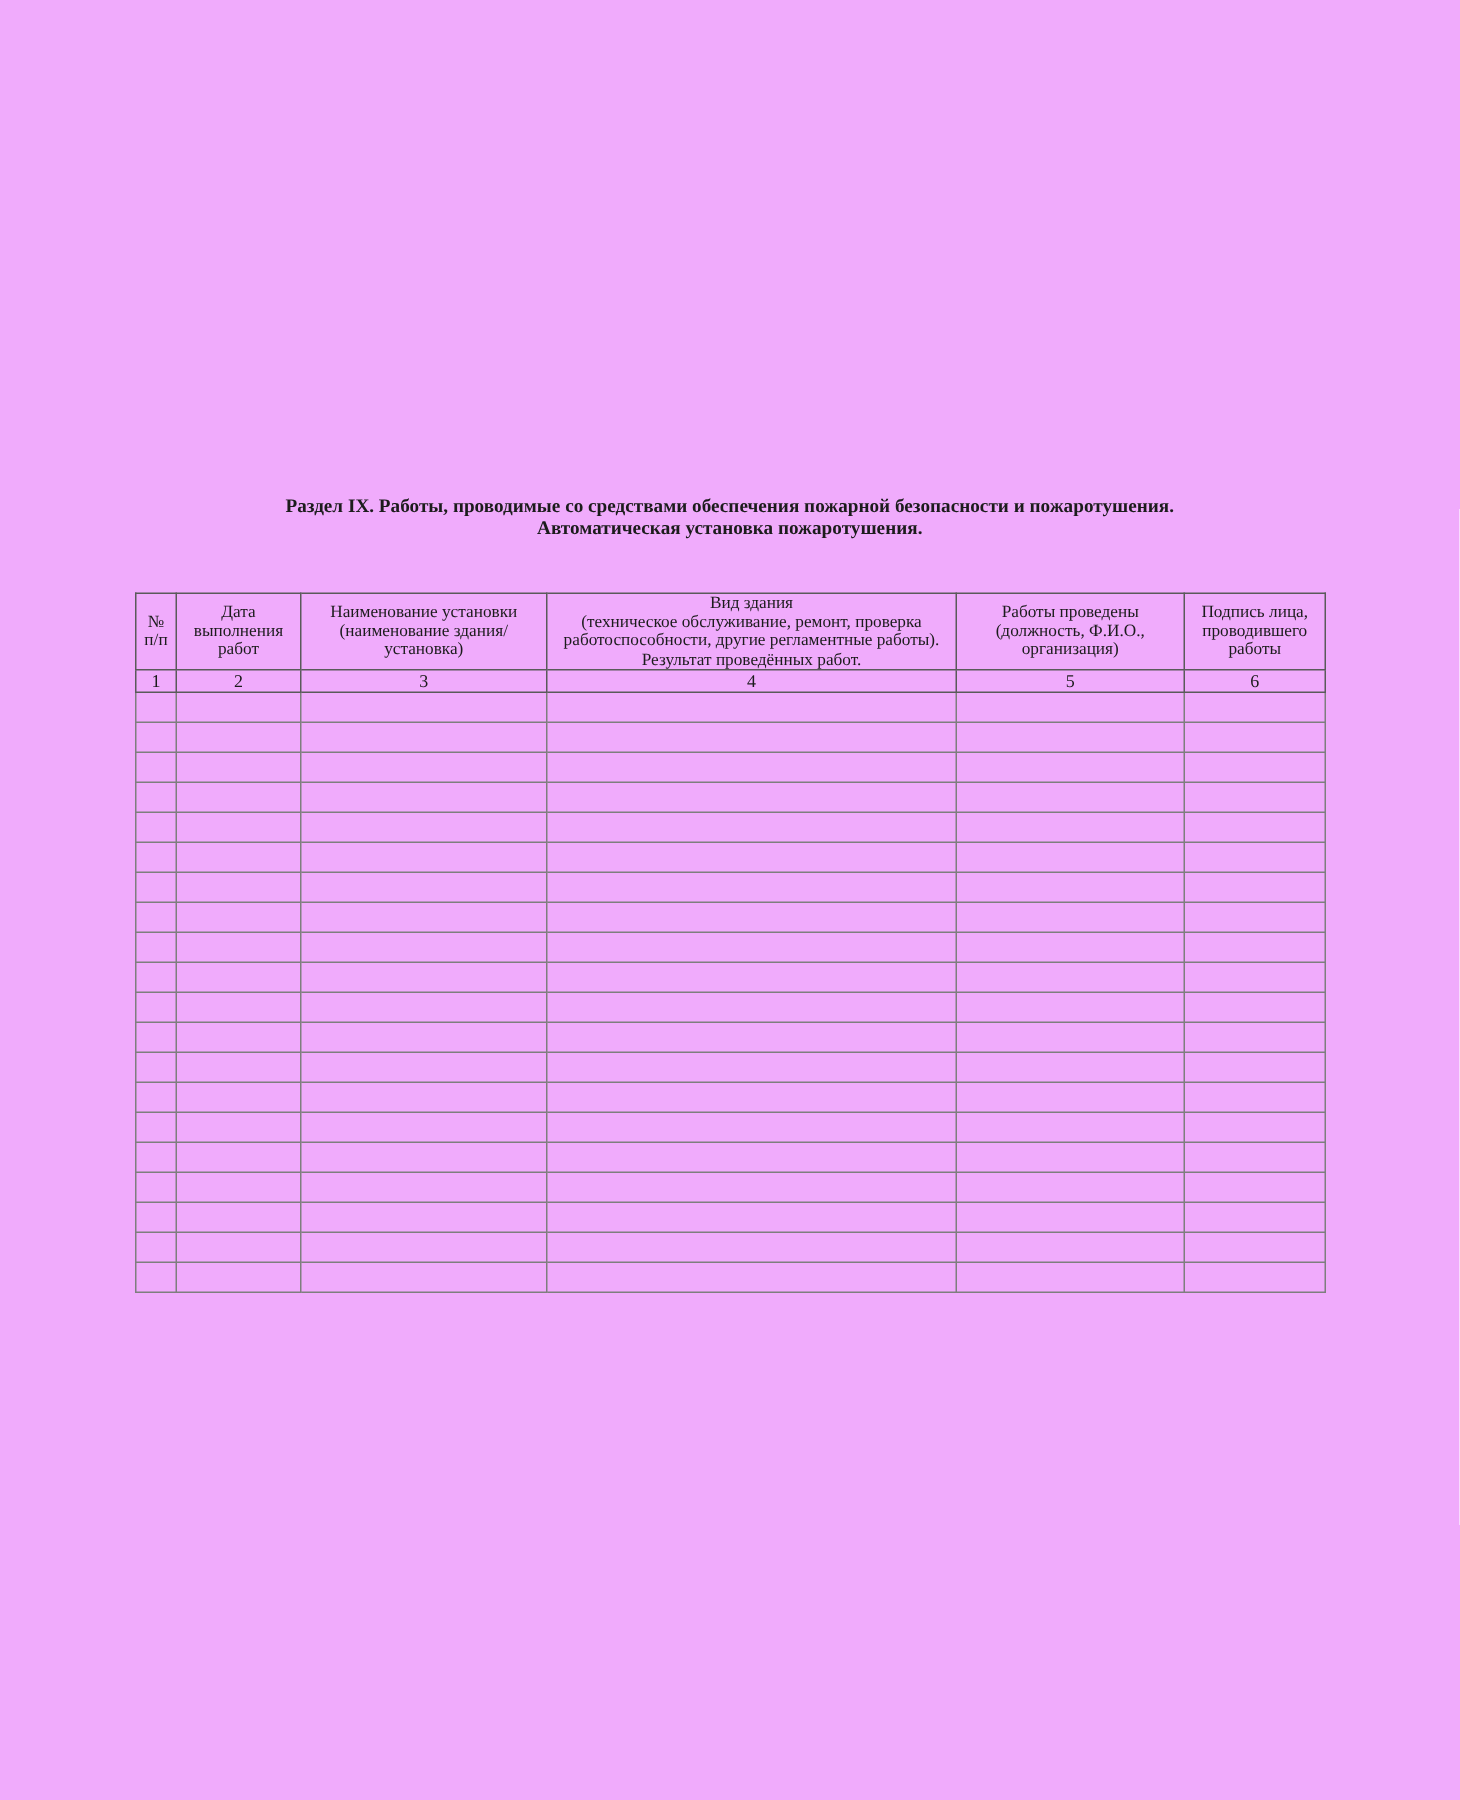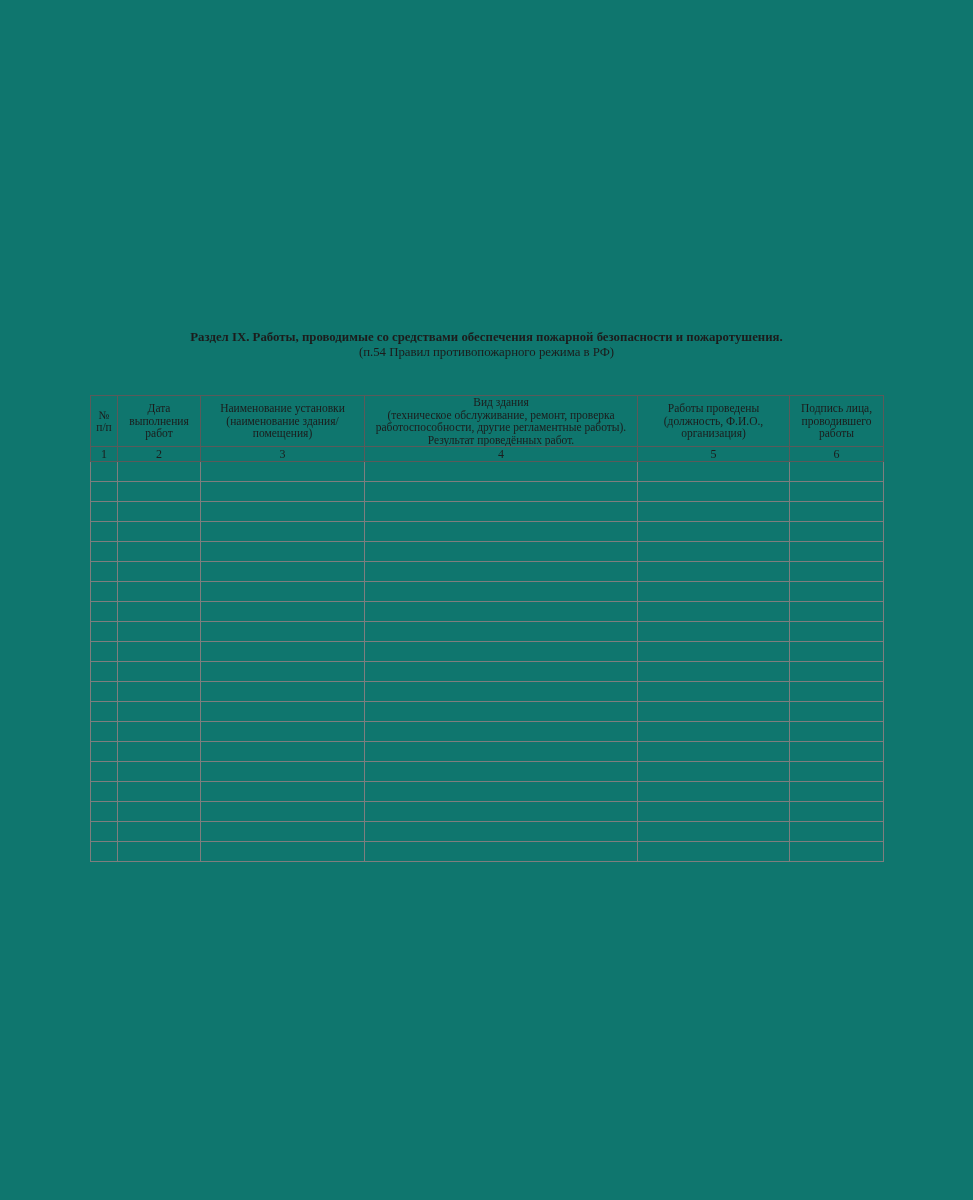--- a/index.html
+++ b/index.html
@@ -4,21 +4,21 @@
 <style>
   html, body {
     margin: 0;
     padding: 0;
     background: #ffffff;
   }
   .page {
     position: relative;
     width: 973px;
     height: 1200px;
-    background: #0f766e;
+    background: #f0abfc;
     font-family: "Liberation Serif", "DejaVu Serif", serif;
     color: #1c1c1c;
     overflow: hidden;
   }
   .doc-title {
     position: absolute;
     top: 330px;
     left: 0;
     width: 973px;
     text-align: center;
@@ -62,42 +62,42 @@
     height: 19px;
   }
 </style>
 </head>
 <body>
 
 <div class="page">
 
   <div class="doc-title">
     <div class="bold">Раздел IX. Работы, проводимые со средствами обеспечения пожарной безопасности и пожаротушения.</div>
-    <div>(п.54 Правил противопожарного режима в РФ)</div>
+    <div class="bold">Автоматическая установка пожаротушения.</div>
   </div>
 
   <table class="journal-table">
     <colgroup>
       <col style="width:27px">
       <col style="width:83px">
       <col style="width:164px">
       <col style="width:273px">
       <col style="width:152px">
       <col style="width:94px">
     </colgroup>
     <thead>
       <tr>
         <th>№
 п/п</th>
         <th>Дата
 выполнения
 работ</th>
         <th>Наименование установки
 (наименование здания/
-помещения)</th>
+установка)</th>
         <th>Вид здания
 (техническое обслуживание, ремонт, проверка
 работоспособности, другие регламентные работы).
 Результат проведённых работ.</th>
         <th>Работы проведены
 (должность, Ф.И.О.,
 организация)</th>
         <th>Подпись лица,
 проводившего
 работы</th>

